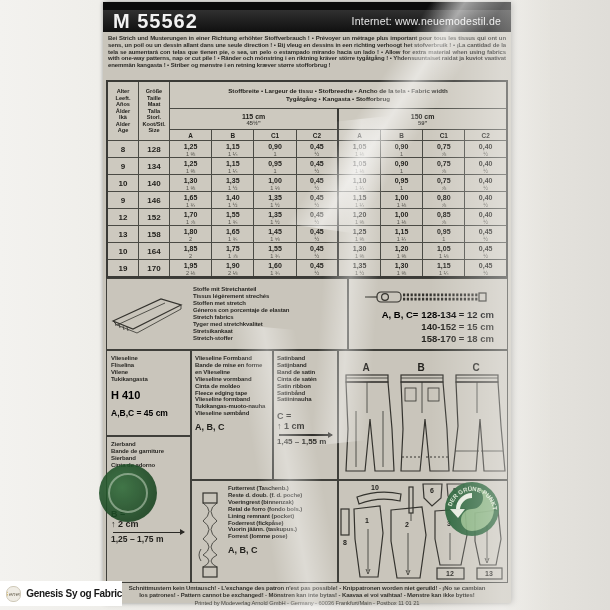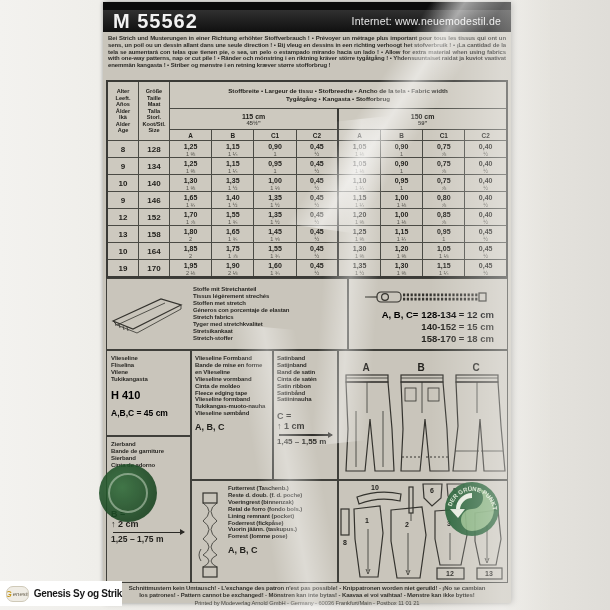--- a/index.html
+++ b/index.html
@@ -658,14 +658,14 @@
 <div class="glare" id="g1"></div>
 <div class="glare" id="g2"></div>
 <div class="glare" id="g3"></div>
 <div class="glare" id="g4"></div>
 
 <div id="watermark">
   <span id="wm-logo">
       <b>G</b>
       <span>enesis</span>
     </span>
-  <span id="wm-text">Genesis Sy og Strik</span>
+  <span id="wm-text">Genesis Sy og Fabric</span>
 </div>
 
 </body></html>

